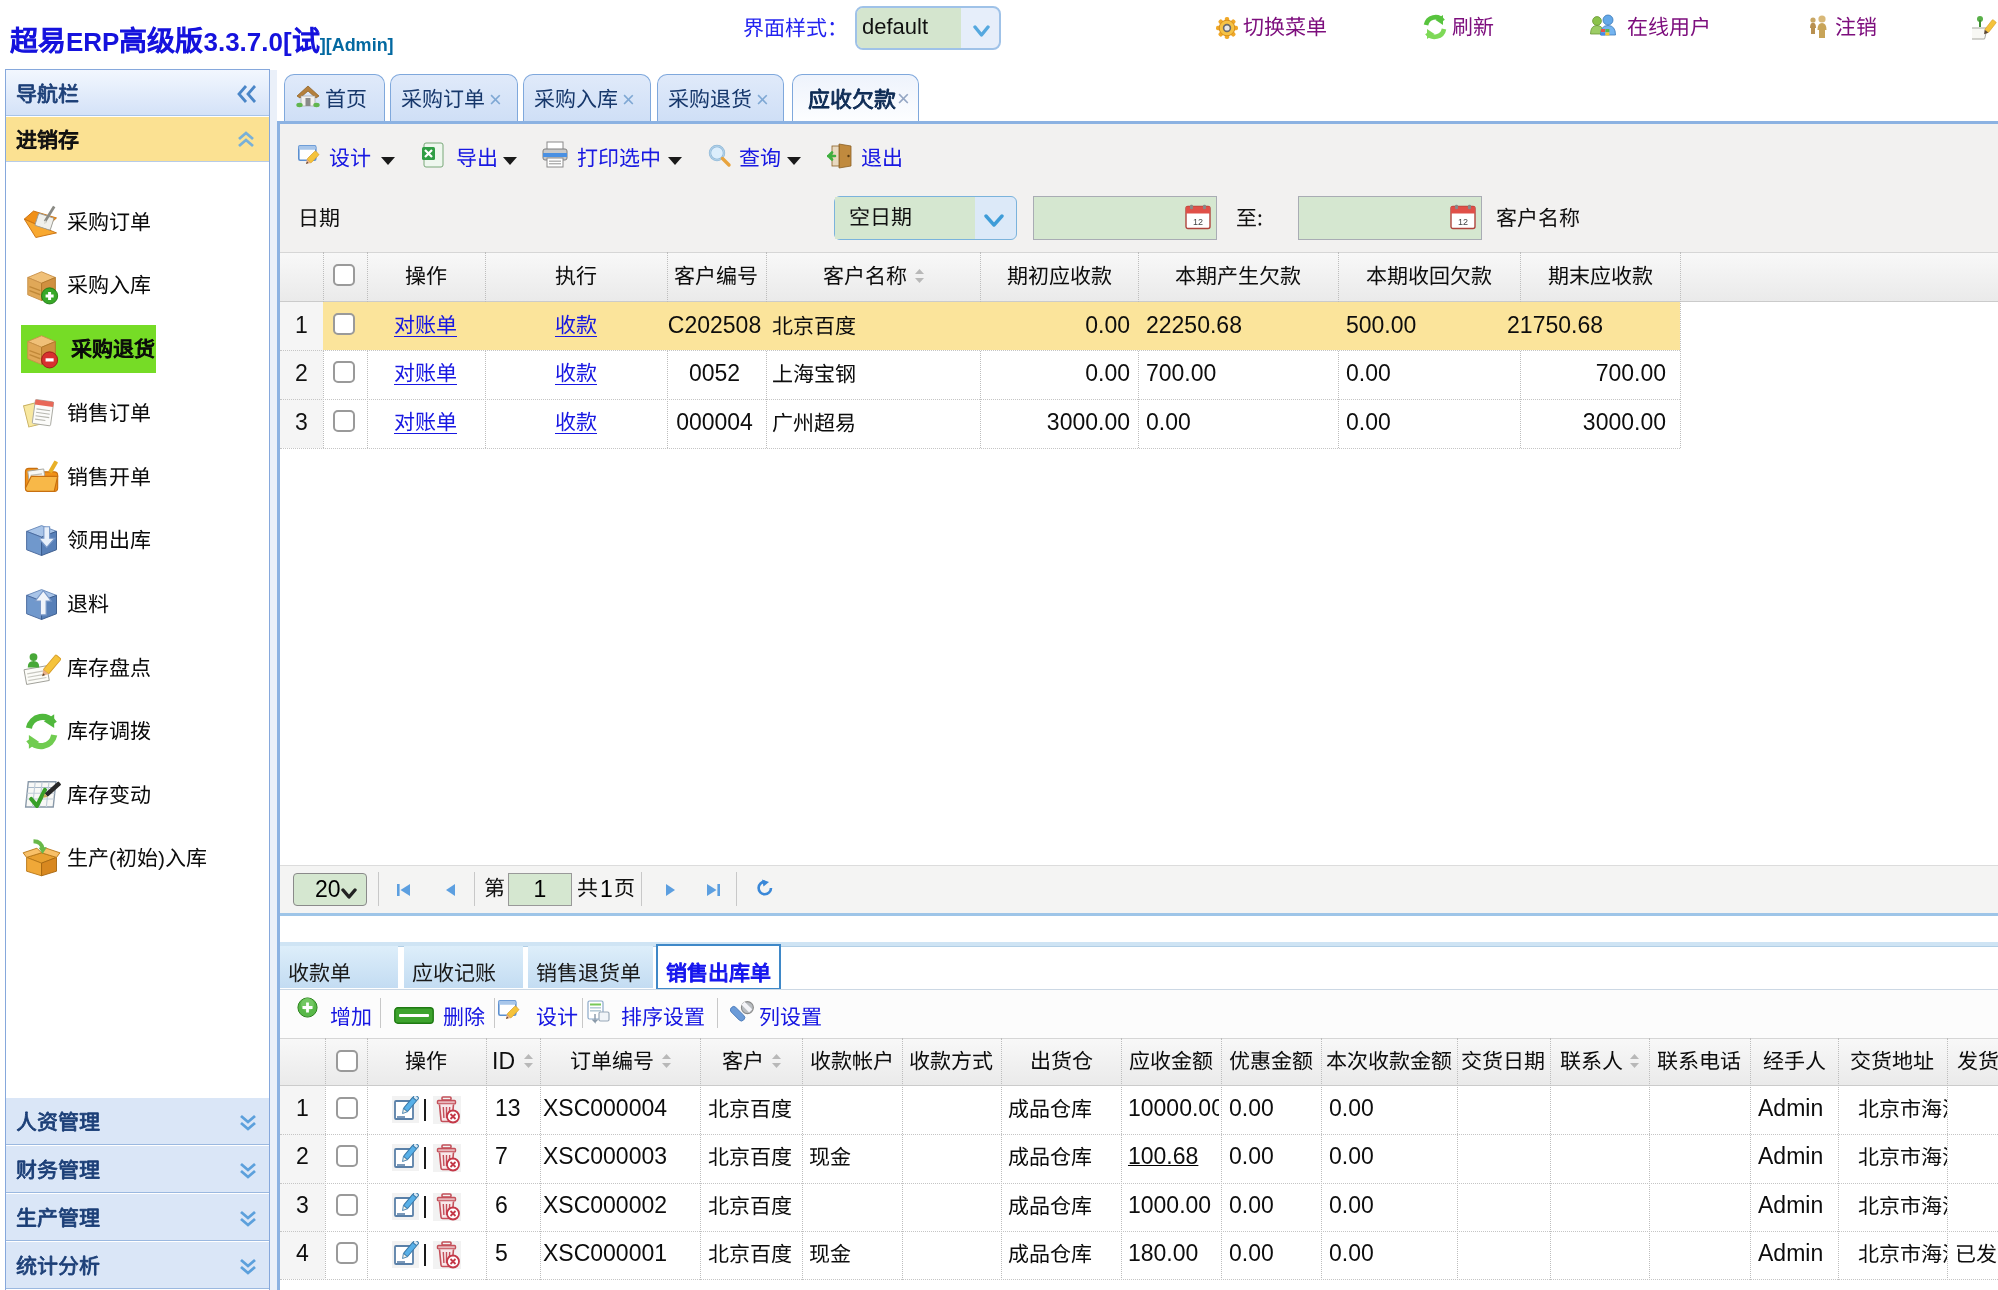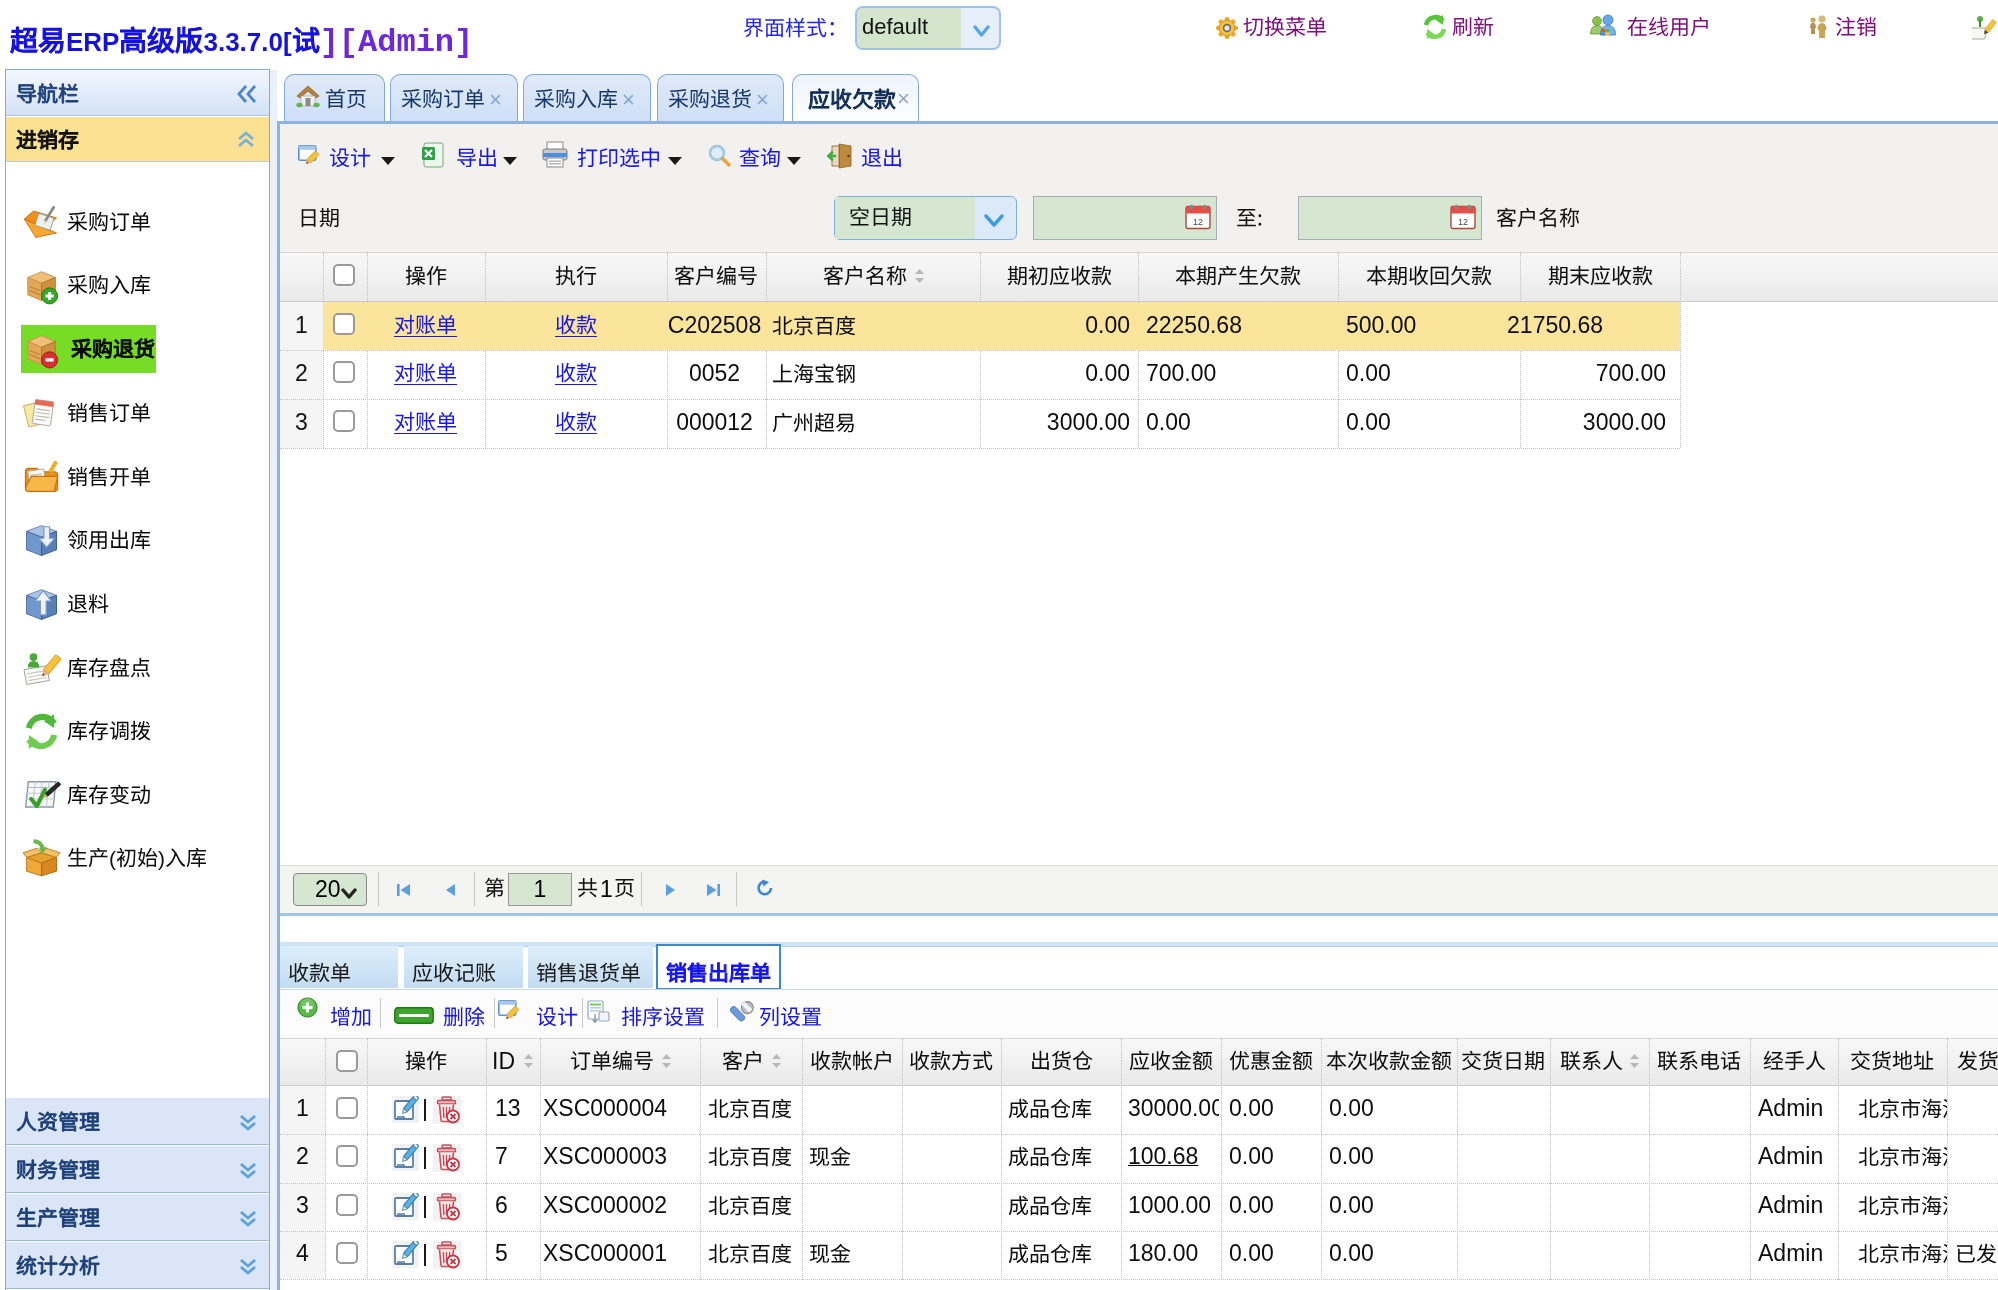--- a/index.html
+++ b/index.html
@@ -8,21 +8,21 @@
 <div id="page">
     <div style="position:absolute;left:10px;top:26px;width:700px;height:36px;"><span style="white-space:nowrap"><svg width="56.0" height="28" viewBox="0 -880 2000 1000" fill="#1512dd" stroke="#1512dd" stroke-width="45" style="vertical-align:-3.4px">
           <use href="#g1" x="0"></use>
           <use href="#g2" x="1000"></use>
         </svg><b style="font-size:26px;color:#1512dd;font-family:'Liberation Sans',sans-serif">ERP</b><svg width="84.0" height="28" viewBox="0 -880 3000 1000" fill="#1512dd" stroke="#1512dd" stroke-width="45" style="vertical-align:-3.4px">
           <use href="#g3" x="0"></use>
           <use href="#g4" x="1000"></use>
           <use href="#g5" x="2000"></use>
         </svg><b style="font-size:26px;color:#1512dd;font-family:'Liberation Sans',sans-serif">3.3.7.0[</b><svg width="28.0" height="28" viewBox="0 -880 1000 1000" fill="#1512dd" stroke="#1512dd" stroke-width="45" style="vertical-align:-3.4px">
           <use href="#g6" x="0"></use>
-        </svg><b style="font-size:32px;color:#6d28d9;font-family:Liberation Mono, monospace">][Admin]</b></span></div>
+        </svg><b style="font-size:18px;color:#0369a1;font-family:Liberation Sans, sans-serif">][Admin]</b></span></div>
     <div style="position:absolute;left:743px;top:17px;"><svg width="105.0" height="21" viewBox="0 -880 5000 1000" fill="#2222f0" style="vertical-align:-2.5px">
         <use href="#g7" x="0"></use>
         <use href="#g8" x="1000"></use>
         <use href="#g9" x="2000"></use>
         <use href="#ga" x="3000"></use>
         <use href="#gb" x="4000"></use>
       </svg></div>
     <div style="position:absolute;left:855px;top:6px;width:146px;height:44px;border:2px solid #9fc2e8;border-radius:8px;background:#e6eefa;overflow:hidden;"></div>
     <div style="position:absolute;left:857px;top:8px;width:104px;height:40px;background:#d4e5ce;border-radius:6px 0 0 6px;"></div>
     <div style="position:absolute;left:862px;top:16px;"><span style="font-size:22px;color:#111;font-family:'Liberation Sans',sans-serif">default</span></div>
@@ -597,21 +597,21 @@
     <div style="position:absolute;left:772px;top:363px;"><svg width="84.0" height="21" viewBox="0 -880 4000 1000" fill="#0d0d0d" style="vertical-align:-2.5px">
         <use href="#g61" x="0"></use>
         <use href="#g62" x="1000"></use>
         <use href="#g63" x="2000"></use>
         <use href="#g64" x="3000"></use>
       </svg></div>
     <div style="position:absolute;left:980px;top:362px;width:150px;text-align:right;"><span style="font-size:23px;color:#0d0d0d;font-family:'Liberation Sans',sans-serif">0.00</span></div>
     <div style="position:absolute;left:1146px;top:362px;"><span style="font-size:23px;color:#0d0d0d;font-family:'Liberation Sans',sans-serif">700.00</span></div>
     <div style="position:absolute;left:1346px;top:362px;"><span style="font-size:23px;color:#0d0d0d;font-family:'Liberation Sans',sans-serif">0.00</span></div>
     <div style="position:absolute;left:1520px;top:362px;width:146px;text-align:right;"><span style="font-size:23px;color:#0d0d0d;font-family:'Liberation Sans',sans-serif">700.00</span></div>
-    <div style="position:absolute;left:667px;top:411px;width:95px;text-align:center;"><span style="font-size:23px;color:#0d0d0d;font-family:'Liberation Sans',sans-serif">000012</span></div>
+    <div style="position:absolute;left:667px;top:411px;width:95px;text-align:center;"><span style="font-size:23px;color:#0d0d0d;font-family:'Liberation Sans',sans-serif">000004</span></div>
     <div style="position:absolute;left:772px;top:412px;"><svg width="84.0" height="21" viewBox="0 -880 4000 1000" fill="#0d0d0d" style="vertical-align:-2.5px">
         <use href="#g65" x="0"></use>
         <use href="#g66" x="1000"></use>
         <use href="#g1" x="2000"></use>
         <use href="#g2" x="3000"></use>
       </svg></div>
     <div style="position:absolute;left:980px;top:411px;width:150px;text-align:right;"><span style="font-size:23px;color:#0d0d0d;font-family:'Liberation Sans',sans-serif">3000.00</span></div>
     <div style="position:absolute;left:1146px;top:411px;"><span style="font-size:23px;color:#0d0d0d;font-family:'Liberation Sans',sans-serif">0.00</span></div>
     <div style="position:absolute;left:1346px;top:411px;"><span style="font-size:23px;color:#0d0d0d;font-family:'Liberation Sans',sans-serif">0.00</span></div>
     <div style="position:absolute;left:1520px;top:411px;width:146px;text-align:right;"><span style="font-size:23px;color:#0d0d0d;font-family:'Liberation Sans',sans-serif">3000.00</span></div>
@@ -901,21 +901,21 @@
         <use href="#g5e" x="1000"></use>
         <use href="#g5f" x="2000"></use>
         <use href="#g60" x="3000"></use>
       </svg></div>
     <div style="position:absolute;left:1008px;top:1098px;"><svg width="84.0" height="21" viewBox="0 -880 4000 1000" fill="#0d0d0d" style="vertical-align:-2.5px">
         <use href="#g86" x="0"></use>
         <use href="#g87" x="1000"></use>
         <use href="#g74" x="2000"></use>
         <use href="#g21" x="3000"></use>
       </svg></div>
-    <div style="position:absolute;left:1128px;top:1097px;width:91px;height:30px;overflow:hidden;"><span style="font-size:23px;color:#0d0d0d;font-family:'Liberation Sans',sans-serif">30000.00</span></div>
+    <div style="position:absolute;left:1128px;top:1097px;width:91px;height:30px;overflow:hidden;"><span style="font-size:23px;color:#0d0d0d;font-family:'Liberation Sans',sans-serif">10000.00</span></div>
     <div style="position:absolute;left:1229px;top:1097px;"><span style="font-size:23px;color:#0d0d0d;font-family:'Liberation Sans',sans-serif">0.00</span></div>
     <div style="position:absolute;left:1329px;top:1097px;"><span style="font-size:23px;color:#0d0d0d;font-family:'Liberation Sans',sans-serif">0.00</span></div>
     <div style="position:absolute;left:1758px;top:1097px;"><span style="font-size:23px;color:#0d0d0d;font-family:'Liberation Sans',sans-serif">Admin</span></div>
     <div style="position:absolute;left:1858px;top:1098px;width:89px;height:26px;overflow:hidden;white-space:nowrap;"><svg width="126.0" height="21" viewBox="0 -880 6000 1000" fill="#0d0d0d" style="vertical-align:-2.5px">
         <use href="#g5d" x="0"></use>
         <use href="#g5e" x="1000"></use>
         <use href="#g88" x="2000"></use>
         <use href="#g62" x="3000"></use>
         <use href="#g89" x="4000"></use>
         <use href="#g8a" x="5000"></use>

